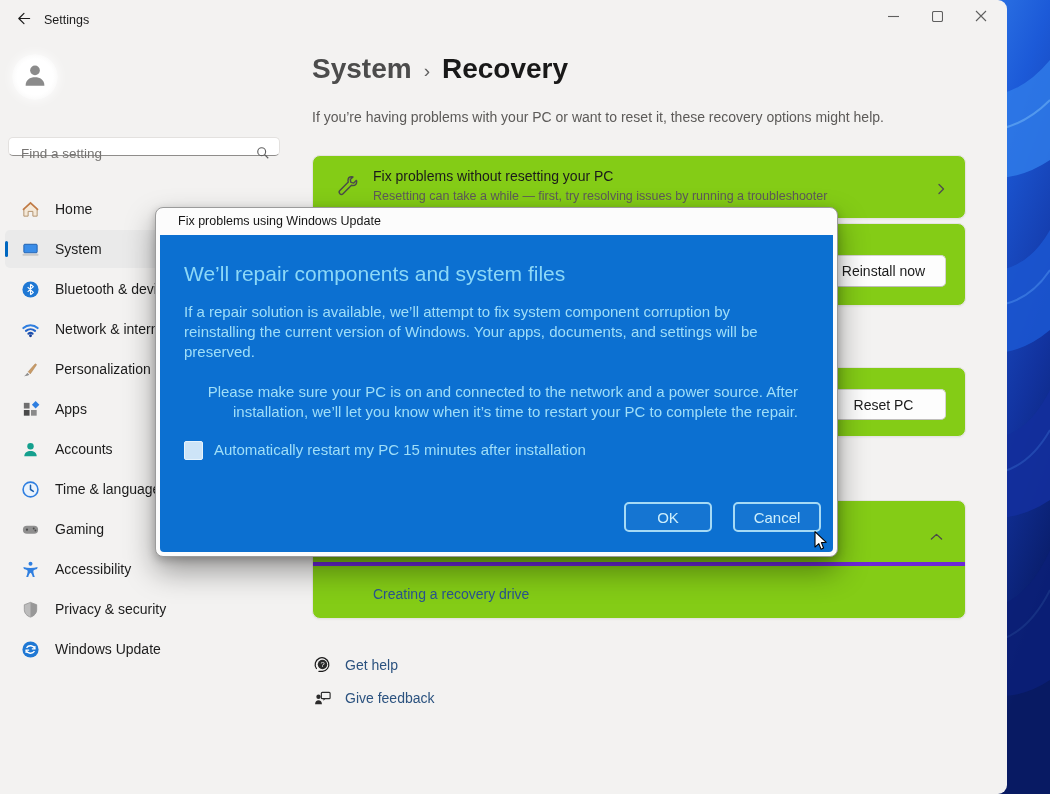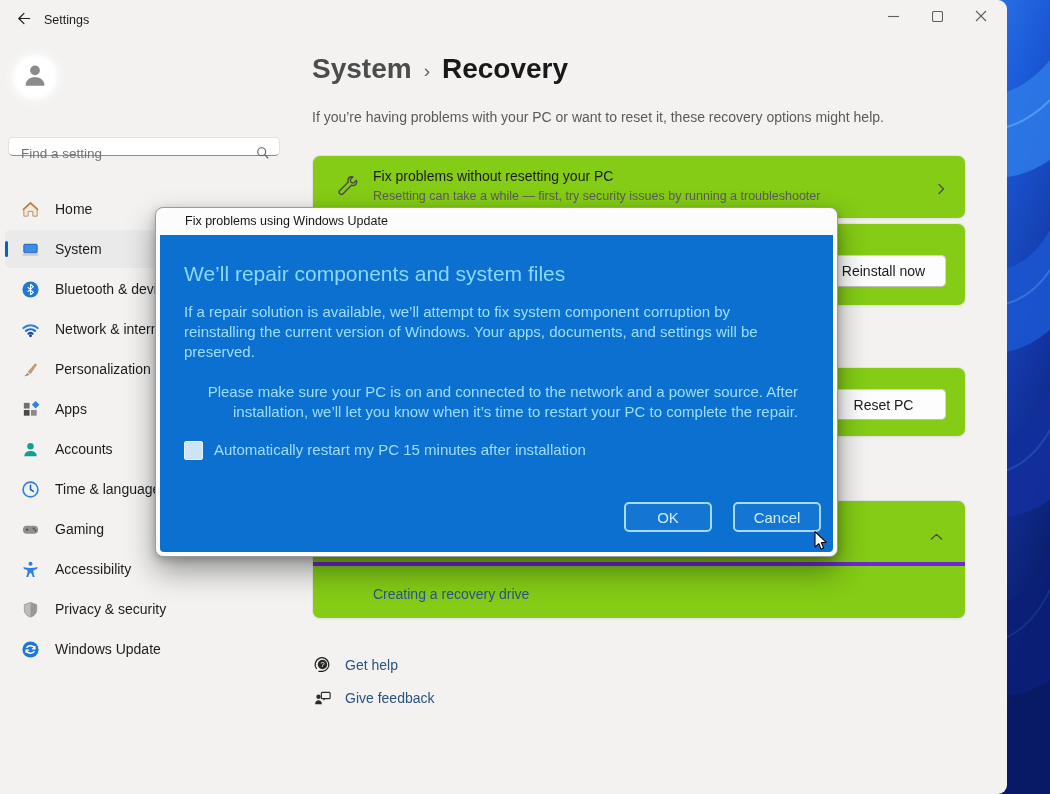--- a/index.html
+++ b/index.html
@@ -59,21 +59,21 @@
   .c4-row2{height:56px;border-top:4px solid #6d28d9;display:flex;align-items:center;padding-left:60px;}
   .c4-link{font-size:14px;color:#2a5490;}
   .foot-ic1{position:absolute;left:313px;top:655px;}
   .foot-lb1{position:absolute;left:345px;top:657px;font-size:14px;color:#2b527f;}
   .foot-ic2{position:absolute;left:313px;top:688px;}
   .foot-lb2{position:absolute;left:345px;top:690px;font-size:14px;color:#2b527f;}
   
   .dialog{position:absolute;left:155px;top:207px;width:683px;height:350px;background:#fcfcfc;
     border:1px solid #9b9b9b;border-radius:8px;box-sizing:border-box;z-index:20;
     box-shadow:0 14px 30px rgba(0,0,0,.38),0 3px 8px rgba(0,0,0,.22);}
-  .dlg-titlebar{height:34px;line-height:27px;padding-left:29px;font-size:12.5px;color:#151515;}
+  .dlg-titlebar{height:34px;line-height:27px;padding-left:22px;font-size:12.5px;color:#151515;}
   .dlg-body{position:absolute;left:4px;right:4px;top:27px;bottom:4px;background:#0c70d1;
     border-radius:0 0 4px 4px;}
   .dlg-h1{position:absolute;left:24px;top:27px;font-size:21px;color:#8cd8f7;}
   .dlg-p1{position:absolute;left:24px;top:67px;width:598px;font-size:15px;line-height:20px;color:#9fdef8;}
   .dlg-p2{position:absolute;left:24px;top:147px;width:614px;font-size:15px;line-height:20px;color:#9fdef8;text-align:right;}
   .dlg-check{position:absolute;left:24px;top:206px;display:flex;align-items:flex-start;gap:11px;}
   .dlg-checkbox{width:17px;height:17px;background:#cde4f7;border:1px solid #e6f3fc;border-radius:2px;flex:none;}
   .dlg-check-label{font-size:15px;color:#9fdef8;}
   .dlg-buttons{position:absolute;right:12px;top:267px;display:flex;gap:21px;}
   .dlg-btn{width:88px;height:30px;border:2px solid #a6daf5;border-radius:5px;background:rgba(255,255,255,.04);
@@ -271,21 +271,21 @@
       <span class="bc-sep">›</span>
       <span class="bc-current">Recovery</span>
     </div>
     <div class="page-desc">If you’re having problems with your PC or want to reset it, these recovery options might help.</div>
 
     <div class="card card1">
       <span class="card1-ic"><svg width="26" viewBox="0 0 24 24">
             <path d="M15.5 3.5 C13.5 3.5 12 5 12 7 C12 7.5 12.1 8 12.3 8.4 L4.5 16.2 C3.7 17 3.7 18.3 4.5 19.1 C5.3 19.9 6.6 19.9 7.4 19.1 L15.2 11.3 C15.6 11.4 16 11.5 16.5 11.5 C18.5 11.5 20 10 20 8 C20 7.6 19.9 7.2 19.8 6.8 L17.3 9.3 L14.7 8.7 L14.1 6.1 L16.6 3.6 C16.2 3.5 15.9 3.5 15.5 3.5 Z" fill="none" stroke="#4a4a4a" stroke-width="1.3" stroke-linejoin="round"></path>
           </svg></span>
       <div class="card1-title">Fix problems without resetting your PC</div>
-      <div class="card1-sub">Resetting can take a while — first, try security issues by running a troubleshooter</div>
+      <div class="card1-sub">Resetting can take a while — first, try resolving issues by running a troubleshooter</div>
       <span class="card1-chev"><svg width="12" viewBox="0 0 12 12">
             <path d="M4 1.5 L8.5 6 L4 10.5" fill="none" stroke="#4f4f4f" stroke-width="1.4" stroke-linecap="round" stroke-linejoin="round"></path>
           </svg></span>
     </div>
 
     <div class="card card2">
       <button class="side-btn reinstall-btn">Reinstall now</button>
     </div>
 
     <div class="card card3">

